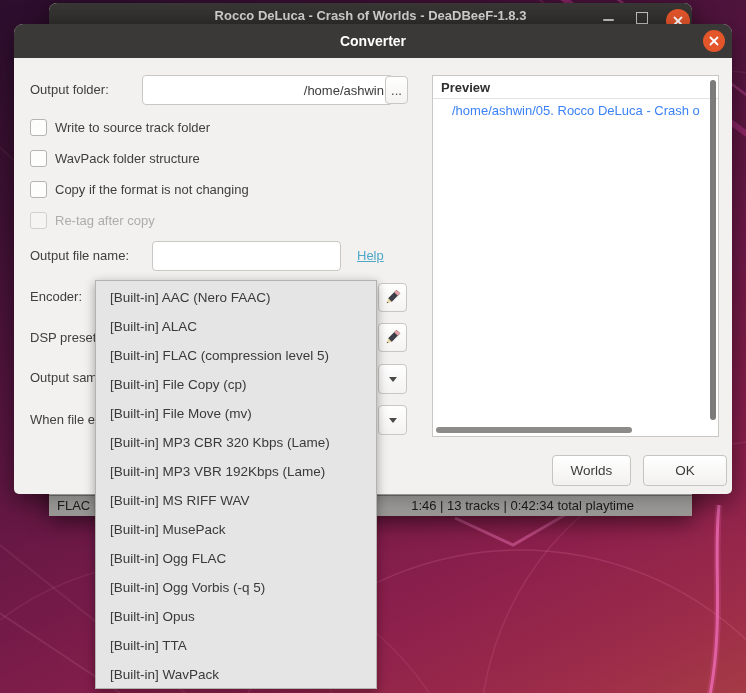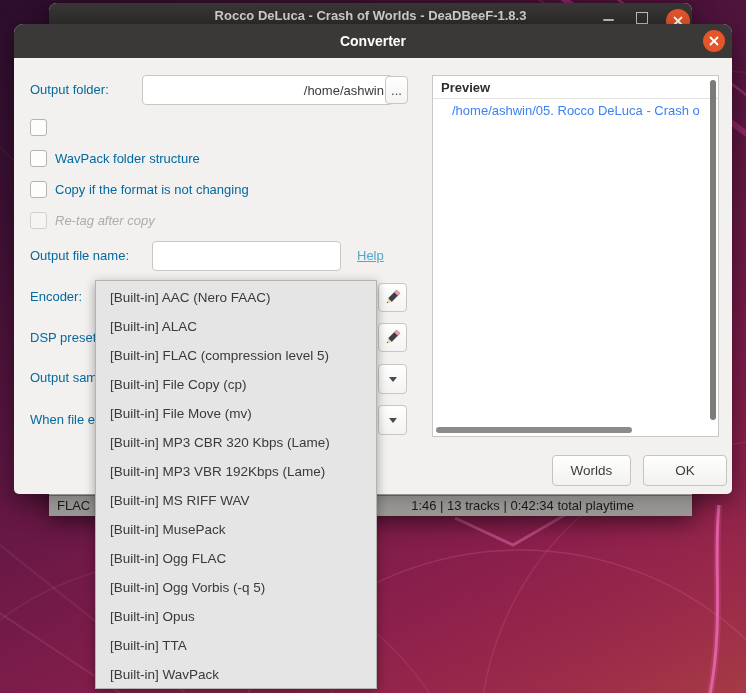--- a/index.html
+++ b/index.html
@@ -30,31 +30,31 @@
 
   
   .dialog { position:absolute; left:14px; top:24px; width:718px; height:470px;
     background:#f2f1ef; border-radius:9px 9px 5px 5px; box-shadow:0 8px 26px rgba(0,0,0,.5); z-index:2; }
   .dlg-header { position:absolute; left:0; top:0; right:0; height:34px;
     background:#3b3937; border-radius:9px 9px 0 0; }
   .dlg-title { position:absolute; left:0; right:0; top:0; height:34px; line-height:34px;
     text-align:center; color:#ffffff; font-weight:bold; font-size:14px; }
   .dlg-close { right:7px; top:6px; width:22px; height:22px; }
 
-  .lbl { position:absolute; font-size:13px; color:#0369a1; white-space:nowrap; }
+  .lbl { position:absolute; font-size:13px; color:#404040; white-space:nowrap; }
   .field { position:absolute; background:#ffffff; border:1px solid #c9c7c3; border-radius:4px;
     font-size:13px; color:#3a3a3a; padding:0 8px; font-family:inherit; outline:none;text-align:right; }
   .sqbtn { position:absolute; background:linear-gradient(#ffffff,#f4f3f1); border:1px solid #c9c7c3;
     border-radius:4px; display:flex; align-items:center; justify-content:center;
     font-size:13px; color:#4a4a4a; cursor:default; }
   .checkbox { position:absolute; left:16px; width:17px; height:17px; background:#fdfdfc;
     border:1px solid #b6b4b0; border-radius:3px; }
   .cb-label { left:41px; }
   .disabled-box { border-color:#d2d0cc; background:#f5f4f2; }
-  .disabled-text { color:#aeaca8;font-style:italic; }
+  .disabled-text { color:#aeaca8; }
   .help-link { position:absolute; font-size:13px; color:#4fa7c9; text-decoration:underline; }
 
   .arrow-down { width:0; height:0; border-left:4px solid transparent; border-right:4px solid transparent;
     border-top:5px solid #4a4a4a; }
 
   
   .preview { position:absolute; left:418px; top:51px; width:287px; height:362px;
     background:#ffffff; border:1px solid #c9c7c3; overflow:hidden; }
   .preview-header { position:absolute; left:0; top:0; right:0; height:23px; line-height:23px;
     padding-left:8px; font-size:13px; font-weight:bold; color:#2e2e2e;
@@ -125,20 +125,21 @@
         <line x1="8.5" y1="1.5" x2="1.5" y2="8.5" stroke="#fff" stroke-width="1.8" stroke-linecap="round"></line>
       </svg>
     </div>
   </div>
 
   <div class="lbl" style="left:16px; top:58px;">Output folder:</div>
   <input class="field" style="left: 128px; top: 51px; width: 251px; height: 30px;" value="/home/ashwin">
   <div class="sqbtn" style="left:371px; top:52px; width:23px; height:28px;">...</div>
 
   <div class="checkbox" style="top:95px;"></div>
+  <div class="lbl cb-label" style="top:96px;">Write to source track folder</div>
 
   <div class="checkbox" style="top:126px;"></div>
   <div class="lbl cb-label" style="top:127px;">WavPack folder structure</div>
 
   <div class="checkbox" style="top:157px;"></div>
   <div class="lbl cb-label" style="top:158px;">Copy if the format is not changing</div>
 
   <div class="checkbox disabled-box" style="top:188px;"></div>
   <div class="lbl cb-label disabled-text" style="top:189px;">Re-tag after copy</div>
 

